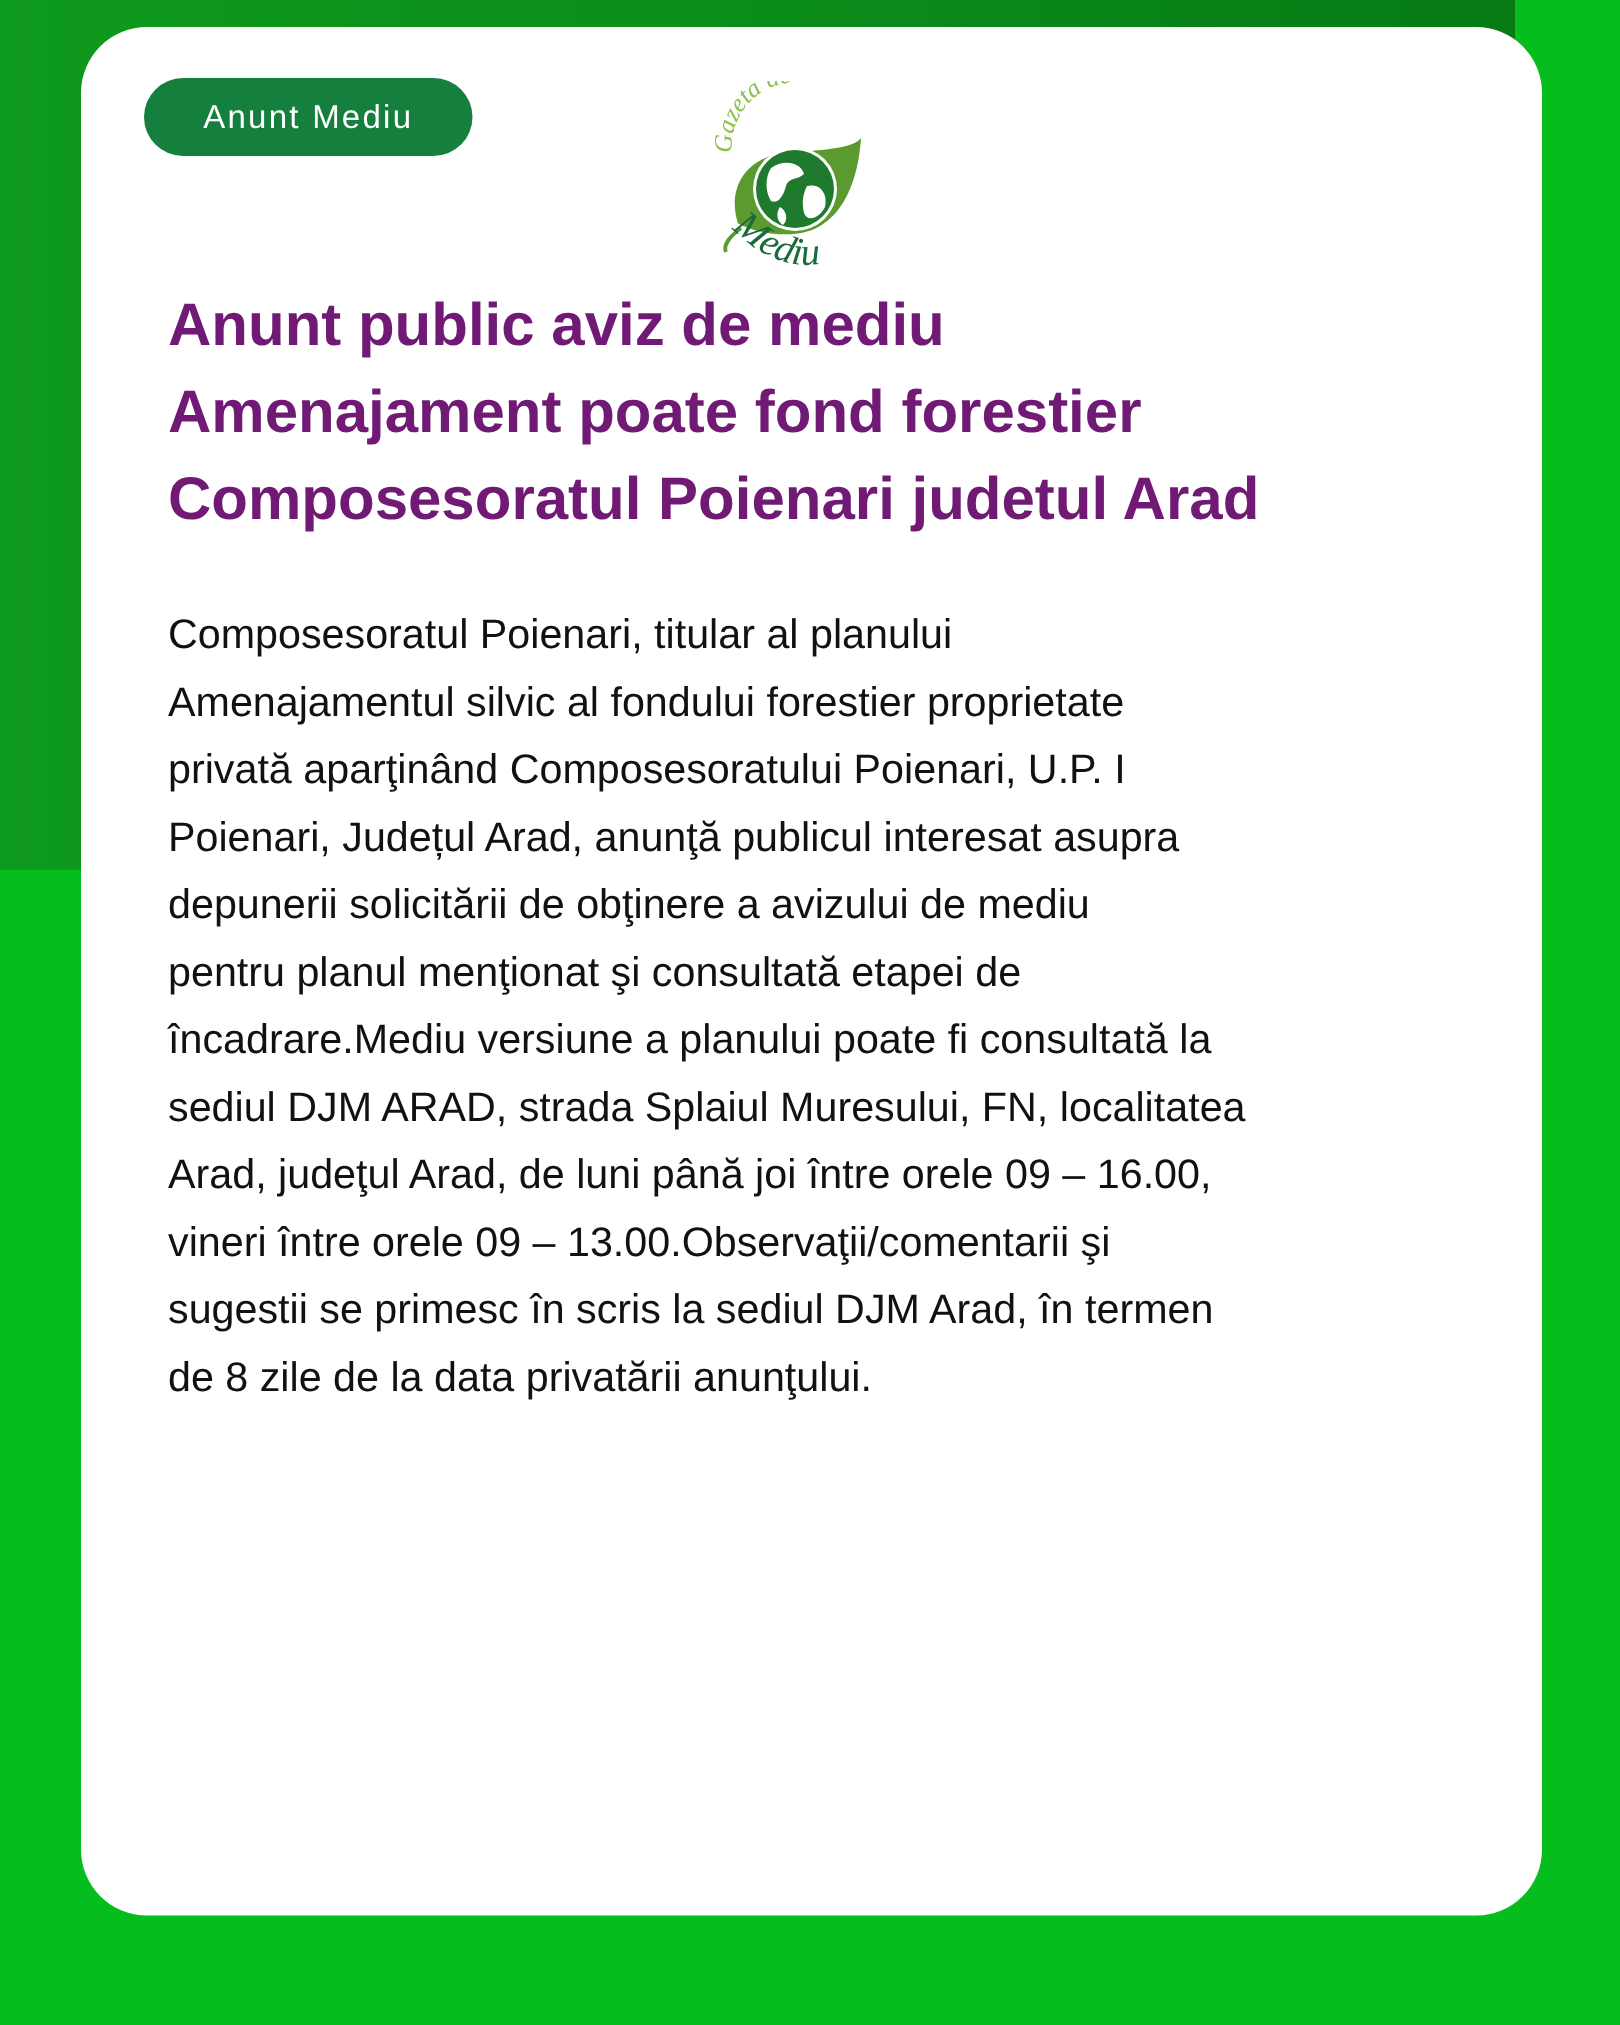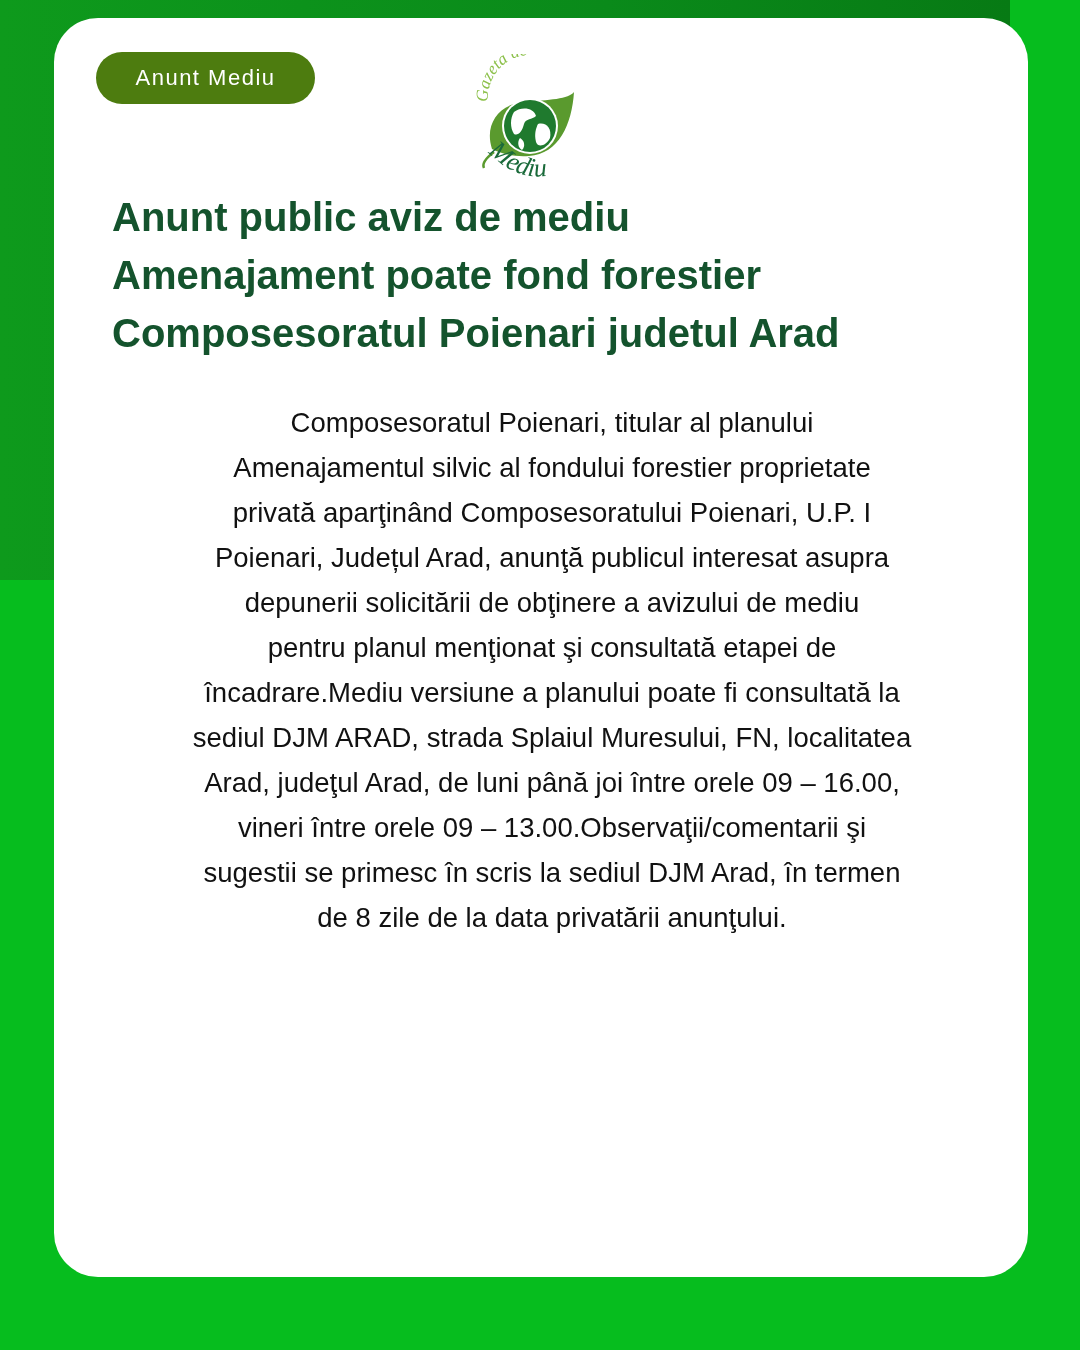--- a/index.html
+++ b/index.html
@@ -11,37 +11,37 @@
   .bg-dark {
     position: absolute; left: 0; top: 0; width: 1010px; height: 580px;
     background: linear-gradient(90deg, #0e9a1c 0%, #0a8a1a 60%, #077a14 100%);
   }
   .card {
     position: absolute; left: 54px; top: 18px; width: 974px; height: 1259px;
     background: #ffffff; border-radius: 44px;
   }
   .badge {
     position: absolute; left: 42px; top: 34px; width: 219px; height: 52px;
-    border-radius: 26px; background: #4d7c0f; color: #ffffff;
+    border-radius: 26px; background: #15803d; color: #ffffff;
     font-size: 22px; letter-spacing: 1.5px;
     display: flex; align-items: center; justify-content: center;
     box-sizing: border-box;
   }
   .logo {
     position: absolute; left: 420px; top: 36px; width: 110px; height: 140px;
   }
   .title {
     position: absolute; left: 58px; top: 170px; width: 880px;
-    color: #14532d; font-weight: bold; font-size: 40px; line-height: 58px;
+    color: #701a75; font-weight: bold; font-size: 40px; line-height: 58px;
     margin: 0;
   }
   .title span { display: block; white-space: nowrap; }
   .body-text {
     position: absolute; left: 58px; top: 382px; width: 880px;
-    color: #111111; font-size: 27.5px; line-height: 45px; margin: 0; text-align: center;
+    color: #111111; font-size: 27.5px; line-height: 45px; margin: 0;
   }
   .body-text span { display: block; white-space: nowrap; }
 </style>
 </head>
 <body>
 
 <div class="bg-dark"></div>
 
 <div class="card">
 

